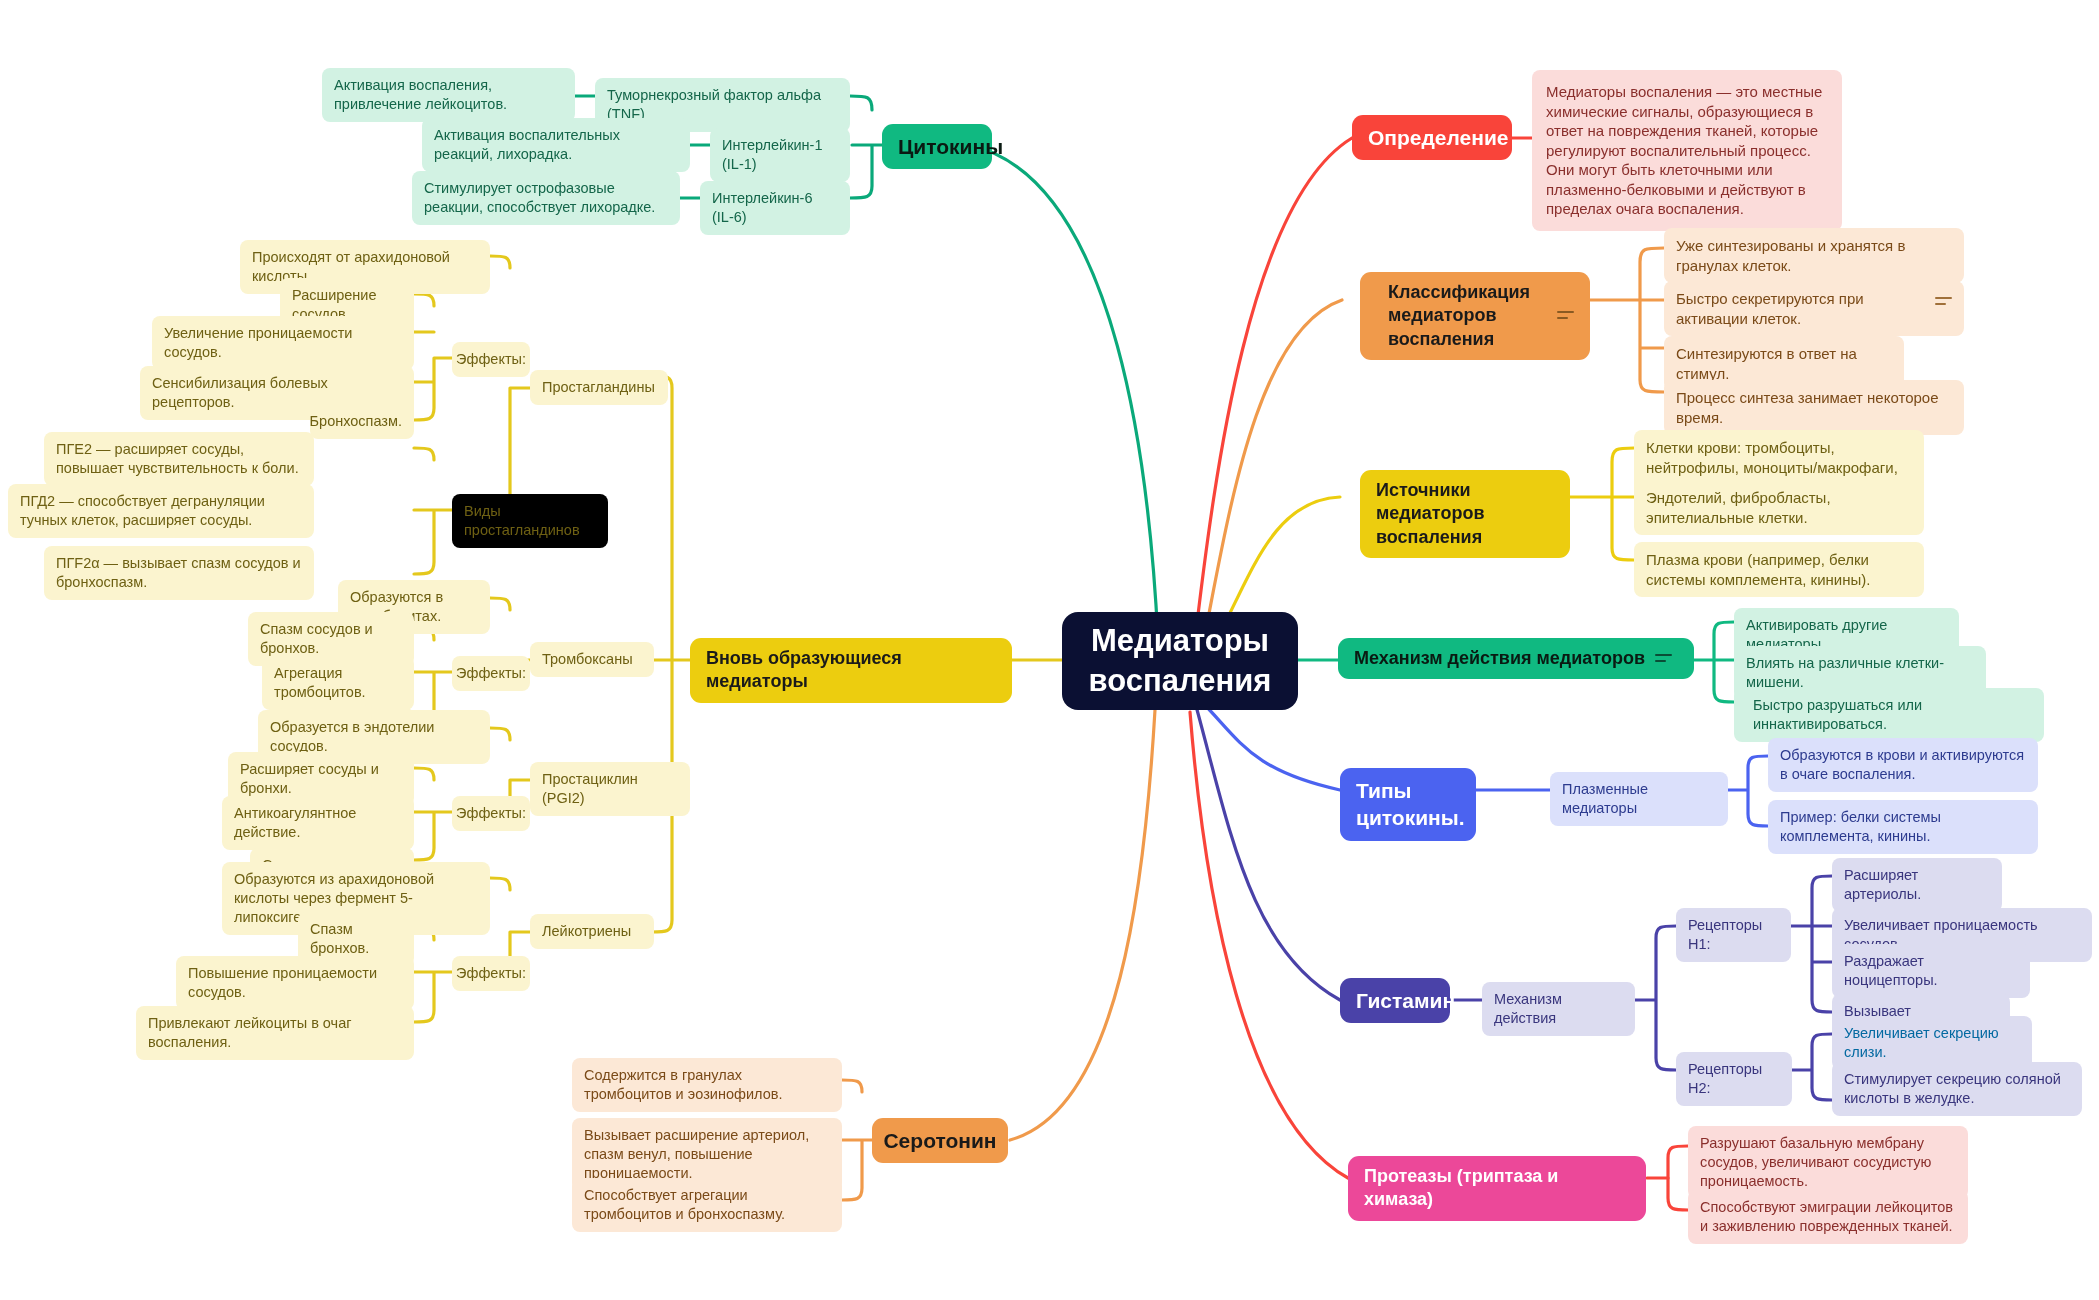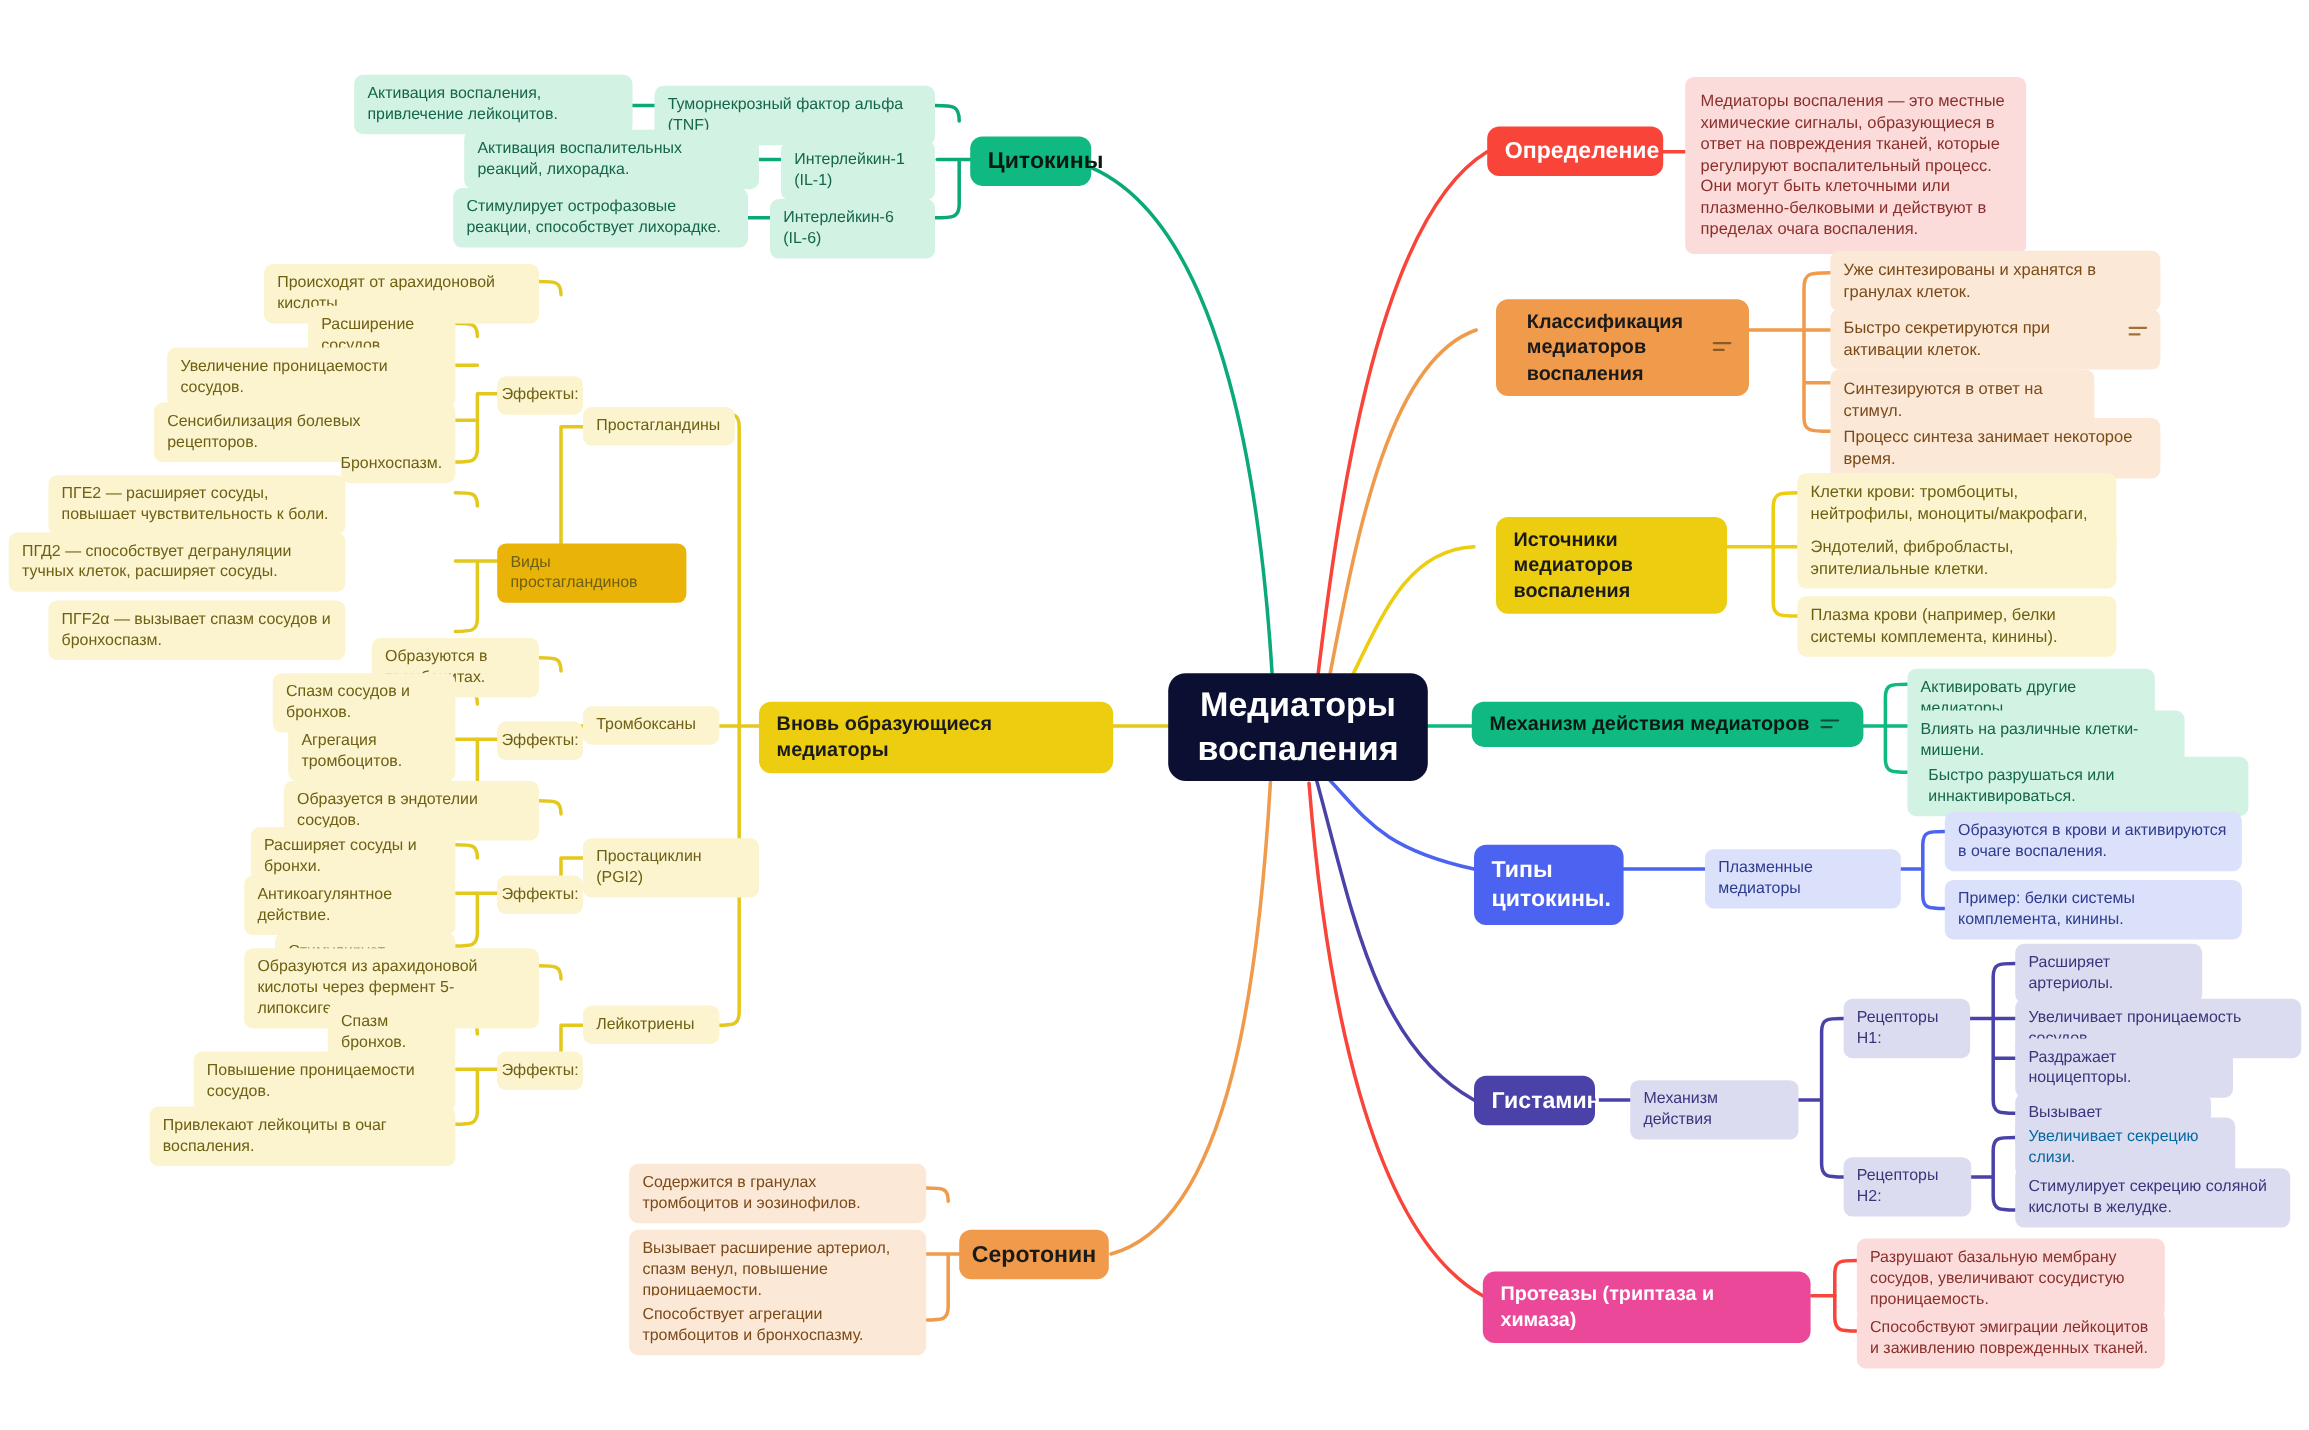--- a/index.html
+++ b/index.html
@@ -257,21 +257,21 @@
   </div>
   <div class="node chip sm" style="left:152px;top:316px;width:262px;background:#fbf4cf;color:#6e6013;justify-content:flex-end;">
     <span class="txt">Увеличение проницаемости сосудов.</span>
   </div>
   <div class="node chip sm" style="left:140px;top:366px;width:274px;background:#fbf4cf;color:#6e6013;justify-content:flex-end;">
     <span class="txt">Сенсибилизация болевых рецепторов.</span>
   </div>
   <div class="node chip sm" style="left:310px;top:404px;width:104px;background:#fbf4cf;color:#6e6013;justify-content:flex-end;">
     <span class="txt">Бронхоспазм.</span>
   </div>
-  <div class="node chip sm" style="left:452px;top:494px;width:172px;background:#eab308;color:#6e6013;justify-content:center;">
+  <div class="node chip sm" style="left:452px;top:494px;width:156px;background:#000000;color:#6e6013;justify-content:center;">
     <span class="txt">Виды простагландинов</span>
   </div>
   <div class="node chip sm" style="left:44px;top:432px;width:270px;background:#fbf4cf;color:#6e6013;align-items:flex-start;">
     <span class="txt">ПГЕ2 — расширяет сосуды, повышает чувствительность к боли.</span>
   </div>
   <div class="node chip sm" style="left:8px;top:484px;width:306px;background:#fbf4cf;color:#6e6013;align-items:flex-start;">
     <span class="txt">ПГД2 — способствует дегрануляции тучных клеток, расширяет сосуды.</span>
   </div>
   <div class="node chip sm" style="left:44px;top:546px;width:270px;background:#fbf4cf;color:#6e6013;align-items:flex-start;">
     <span class="txt">ПГF2α — вызывает спазм сосудов и бронхоспазм.</span>

